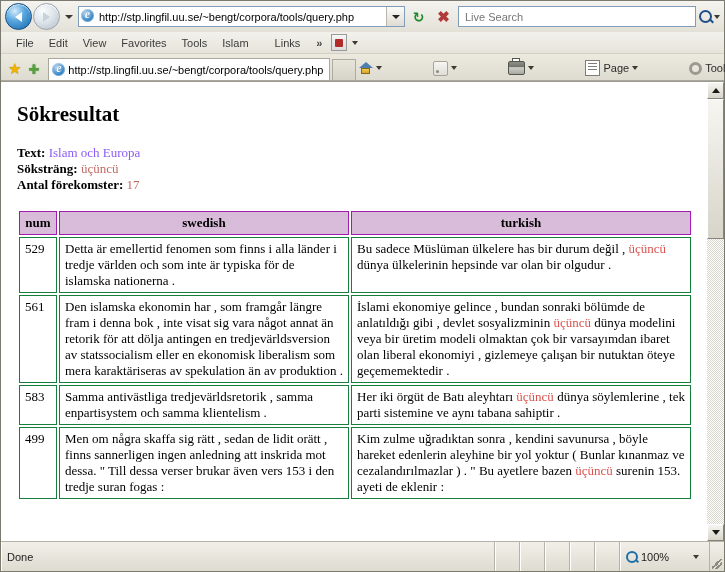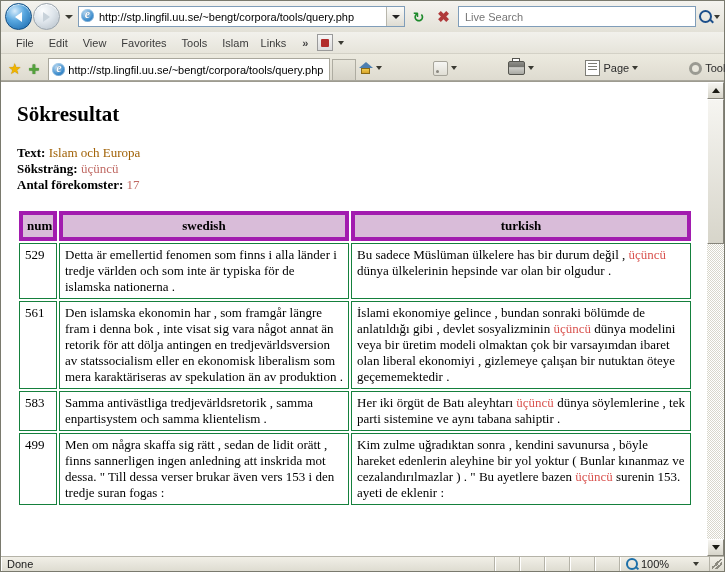--- a/index.html
+++ b/index.html
@@ -218,20 +218,21 @@
     padding-left: 8px;
     flex: none;
     border-bottom: 1px solid #d3d1c6;
   }
   .menuitem {
     font-size: 11px; color: #3b3b3b;
     padding: 2px 8px 2px 7px;
   }
   .links-label {
     font-size: 11px; color: #3b3b3b;
+    margin-left: 14px;
     padding: 2px 4px;
   }
   .chevrons {
     font-size: 11px; font-weight: bold; color: #444;
     margin-left: 12px;
     letter-spacing: -1px;
   }
   .pdf-icon {
     width: 14px; height: 15px;
     margin-left: 10px;
@@ -405,33 +406,33 @@
     font-family: "Liberation Serif", serif;
     font-size: 21px;
     font-weight: bold;
     margin: 6px 0 18px 0;
     color: #000;
   }
   .meta { font-size: 13px; line-height: 16px; margin-bottom: 16px; }
   .meta div { margin: 0; }
   .meta b { font-family: "Liberation Serif", serif; font-weight: bold; }
   .meta .val { color: #c06a64; }
-  .meta .val-link { color: #a16207; }
+  .meta .val-link { color: #8b5cf6; }
 
   table.results {
     border-collapse: separate;
     border-spacing: 2px;
     width: 672px;
     font-family: "Liberation Serif", serif;
     font-size: 13px;
     table-layout: fixed;
   }
   table.results th {
     background: #d9bcd9;
-    border: 4px solid #a21caf;
+    border: 1px solid #a21caf;
     font-weight: bold;
     font-size: 13px;
     padding: 3px 4px;
     text-align: center;
     font-family: "Liberation Serif", serif;
   }
   table.results td {
     border: 1px solid #15803d;
     padding: 3px 5px;
     vertical-align: top;
@@ -472,21 +473,21 @@
     height: 33%;
     background: linear-gradient(to bottom,#f6f5f1,#d7d5ca);
     border: 1px solid #ffffff;
     border-right-color: #86847a;
     border-bottom-color: #86847a;
     box-sizing: border-box;
   }
 
   
   .statusbar {
-    height: 15px;
+    height: 30px;
     background: linear-gradient(to bottom,#f1efe7,#dedcd1);
     display: flex; align-items: stretch;
     flex: none;
     border-top: 1px solid #b5b3a8;
     box-sizing: border-box;
   }
   .st-cell {
     border-right: 1px solid #b5b3a8;
     border-left: 1px solid #ffffff;
     display: flex; align-items: center;

